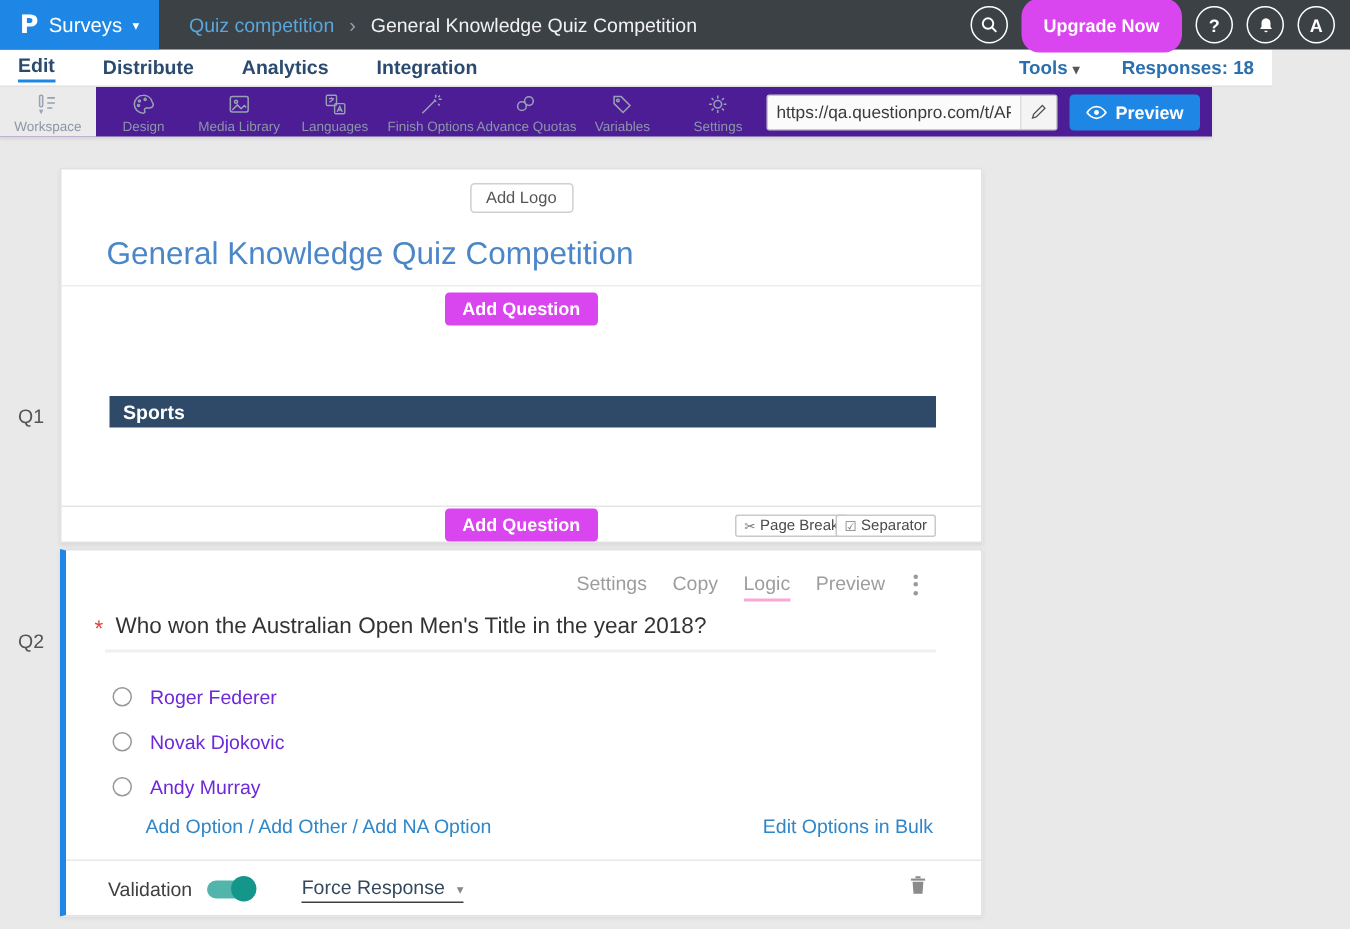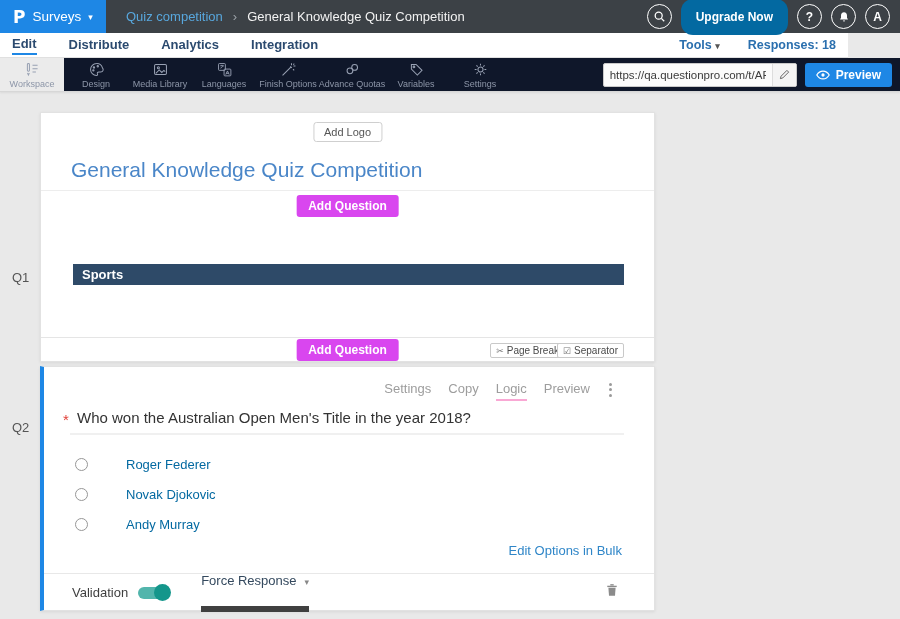--- a/index.html
+++ b/index.html
@@ -16,30 +16,30 @@
   .brand { width:106px; height:33px; background:#1e87e5; display:flex; align-items:center; justify-content:center; gap:7px; color:#fff; cursor:pointer; }
   .brand .logo { font-size:17px; font-weight:700; font-family:"DejaVu Sans", sans-serif; }
   .brand .product { font-size:13.5px; }
   .brand .caret { font-size:9px; }
   .breadcrumb { display:flex; align-items:center; gap:10px; margin-left:20px; }
   .crumb-folder { color:#58a7dd; font-size:13px; cursor:pointer; }
   .crumb-sep { color:#9aa0a6; font-size:13px; }
   .crumb-page { color:#f2f2f2; font-size:13px; }
   .topbar-right { margin-left:auto; display:flex; align-items:center; gap:9px; padding-right:10px; }
   .circle-btn { width:25px; height:25px; border:1.5px solid #fff; border-radius:50%; display:flex; align-items:center; justify-content:center; color:#fff; font-size:12px; font-weight:700; cursor:pointer; background:transparent; }
-  .upgrade-btn { height:36px; padding:0 15px; border-radius:12px; background:#0369a1; color:#fff; font-size:12px; font-weight:700; border:none; display:flex; align-items:center; cursor:pointer; }
+  .upgrade-btn { height:36px; padding:0 15px; border-radius:12px; background:#d946ef; color:#fff; font-size:12px; font-weight:700; border:none; display:flex; align-items:center; cursor:pointer; }
   
   .subnav { position:absolute; top:33px; left:0; width:848px; height:25px; background:#fff; border-bottom:1px solid #e0e0e0; display:flex; align-items:center; padding:0 12px; z-index:29; }
   .subnav-item { margin-right:32px; color:#2b4a6f; font-size:13px; font-weight:600; cursor:pointer; padding-bottom:2px; }
   .subnav-item.active { border-bottom:2px solid #1e87e5; }
   .subnav-right { margin-left:auto; display:flex; align-items:center; gap:28px; }
   .tools-link, .responses-link { color:#2a6fae; font-size:12.5px; font-weight:600; cursor:pointer; }
   .tools-link .caret { font-size:9px; color:#555; }
   
-  .toolbar { position:absolute; top:58px; left:0; width:900px; height:34px; background:#0f172a; border-bottom:1px solid #d7d7d7; box-shadow:0 1px 2px rgba(0,0,0,.07); display:flex; align-items:stretch; z-index:28; }
+  .toolbar { position:absolute; top:58px; left:0; width:808px; height:34px; background:#4c1d95; border-bottom:1px solid #d7d7d7; box-shadow:0 1px 2px rgba(0,0,0,.07); display:flex; align-items:stretch; z-index:28; }
   .tool-item { width:64px; display:flex; flex-direction:column; align-items:center; justify-content:center; gap:1px; cursor:pointer; }
   .tool-item.active { background:#ebebeb; }
   .tool-item svg { display:block; }
   .tool-label { font-size:9px; color:#8d96a8; white-space:nowrap; }
   .toolbar-right { margin-left:auto; display:flex; align-items:center; gap:8px; padding-right:8px; }
   .url-box { display:flex; align-items:center; height:24px; border:1px solid #c9c9c9; border-radius:2px; background:#fbfbfb; overflow:hidden; }
   .url-input { width:168px; height:22px; border:none; outline:none; background:transparent; font-size:11.5px; color:#3b3b3b; padding:0 6px; font-family:"Liberation Sans", sans-serif; }
   .url-edit { width:24px; height:22px; display:flex; align-items:center; justify-content:center; border-left:1px solid #ddd; cursor:pointer; background:#f4f4f4; }
   .preview-btn { height:24px; padding:0 11px; background:#1e87e5; color:#fff; border:none; border-radius:3px; font-size:12px; font-weight:700; display:flex; align-items:center; gap:6px; cursor:pointer; }
   
@@ -63,31 +63,31 @@
   .q2-menu { position:absolute; top:14px; right:64px; display:flex; gap:17px; }
   .q2-menu-item { color:#9d9d9d; font-size:13px; cursor:pointer; padding-bottom:3px; }
   .q2-menu-item.active { border-bottom:2px solid #f9a8d4; }
   .kebab { position:absolute; top:13px; right:42px; cursor:pointer; line-height:4px; }
   .kebab i { display:block; width:3px; height:3px; background:#9a9a9a; border-radius:50%; margin:2.5px 0; }
   .required-star { position:absolute; top:44px; left:19px; color:#e03e36; font-size:15px; }
   .q2-text { position:absolute; top:42px; left:33px; font-size:15px; color:#333; cursor:text; }
   .q2-underline { position:absolute; top:66px; left:26px; width:554px; border-top:2px solid #f0f0f0; }
   .opt-row { position:absolute; left:31px; display:flex; align-items:center; gap:12px; }
   .radio { width:13px; height:13px; border:1px solid #979797; border-radius:50%; background:#fff; cursor:pointer; flex:none; }
-  .opt-label { font-size:13px; color:#0369a1; cursor:text;margin-left:26px; }
+  .opt-label { font-size:13px; color:#6d28d9; cursor:text; }
   .opt1 { top:90px; } .opt2 { top:120px; } .opt3 { top:150px; }
   .add-links { position:absolute; top:176px; left:53px; font-size:13px; color:#2f86c8; }
   .add-links span { cursor:pointer; }
   .bulk-link { position:absolute; top:176px; right:32px; font-size:13px; color:#2f86c8; cursor:pointer; }
   .q2-footer-hr { position:absolute; top:206px; left:0; width:100%; border-top:1px solid #e8e8e8; }
   .validation-row { position:absolute; top:206px; left:0; width:100%; height:39px; display:flex; align-items:center; padding-left:28px; }
   .validation-label { font-size:13px; color:#3f3f3f; }
   .toggle { position:relative; width:31px; height:12px; background:#52b5ac; border-radius:7px; margin:0 14px 0 10px; cursor:pointer; flex:none; }
   .toggle .knob { position:absolute; right:-2px; top:-2.5px; width:17px; height:17px; border-radius:50%; background:#14968b; }
-  .force-response { display:flex; align-items:baseline; gap:8px; border-bottom:6px solid #404040; padding-bottom:18px; cursor:pointer; margin-left:18px; }
+  .force-response { display:flex; align-items:baseline; gap:8px; border-bottom:1px solid #404040; padding-bottom:2px; cursor:pointer; margin-left:18px; }
   .force-response .label { font-size:13px; color:#34495e; }
   .force-response .caret { font-size:9px; color:#888; }
   .trash-btn { position:absolute; right:36px; top:216px; cursor:pointer; background:none; border:none; }
 </style>
 </head>
 <body>
 
 <header class="topbar">
   <div class="brand">
     <span class="logo">P</span>
@@ -258,20 +258,23 @@
   </div>
   <div class="opt-row opt2">
     <span class="radio"></span>
     <span class="opt-label">Novak Djokovic</span>
   </div>
   <div class="opt-row opt3">
     <span class="radio"></span>
     <span class="opt-label">Andy Murray</span>
   </div>
 
+  <div class="add-links">
+    <span>Add Option</span><span> / </span><span>Add Other</span><span> / </span><span>Add NA Option</span>
+  </div>
   <span class="bulk-link">Edit Options in Bulk</span>
 
   <div class="q2-footer-hr"></div>
   <div class="validation-row">
     <span class="validation-label">Validation</span>
     <span class="toggle">
         <span class="knob"></span>
       </span>
     <span class="force-response">
       <span class="label">Force Response</span>

